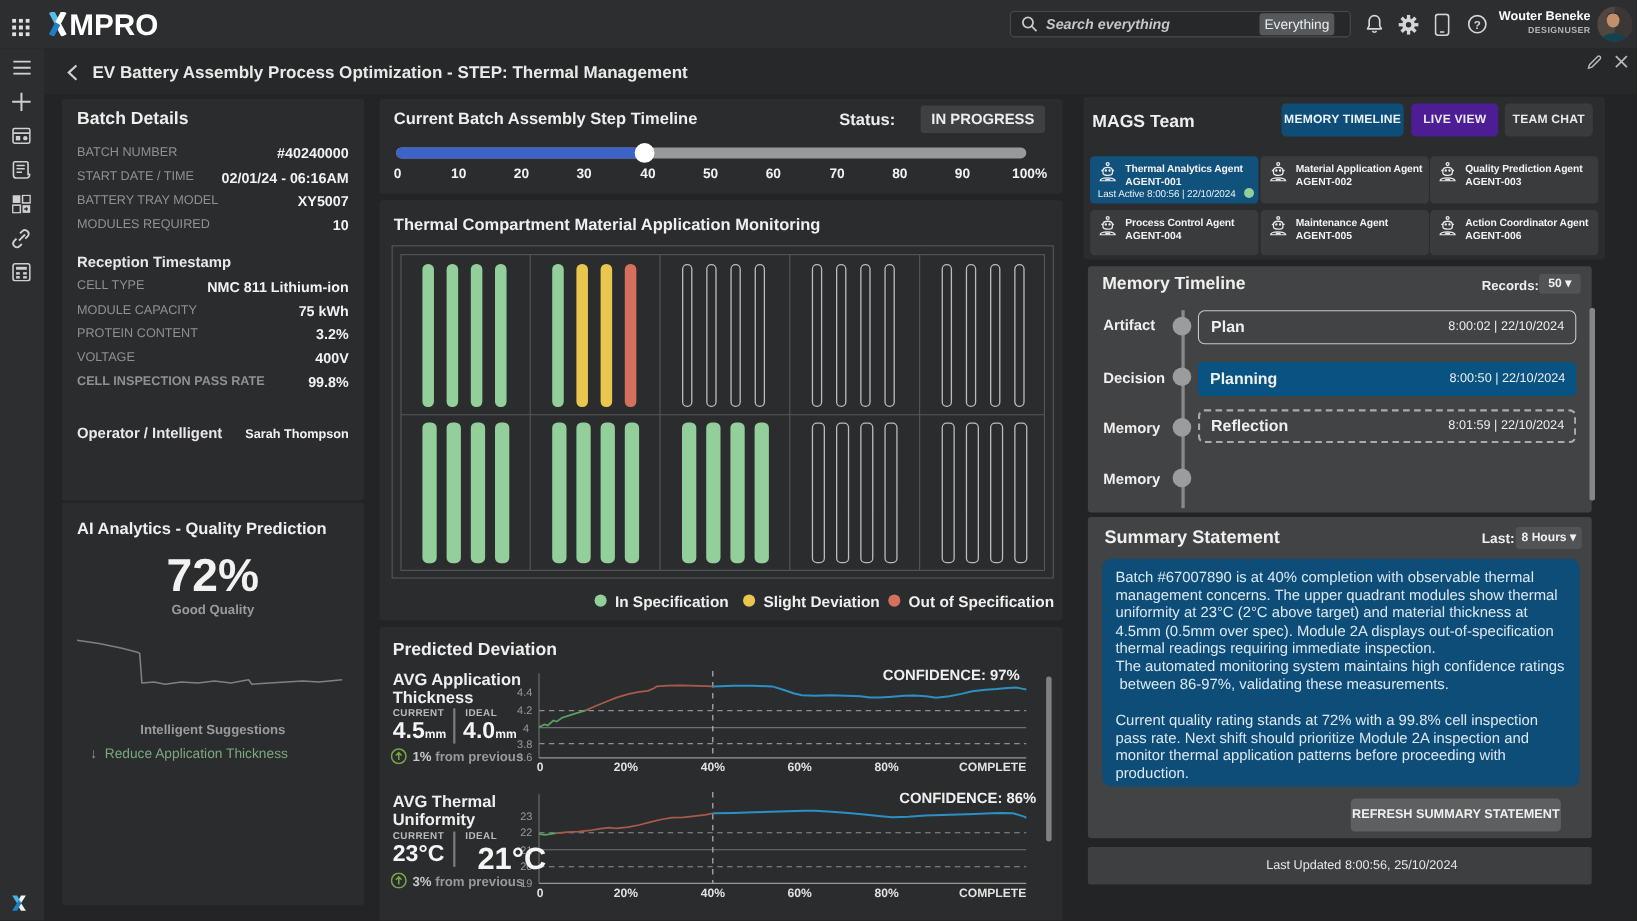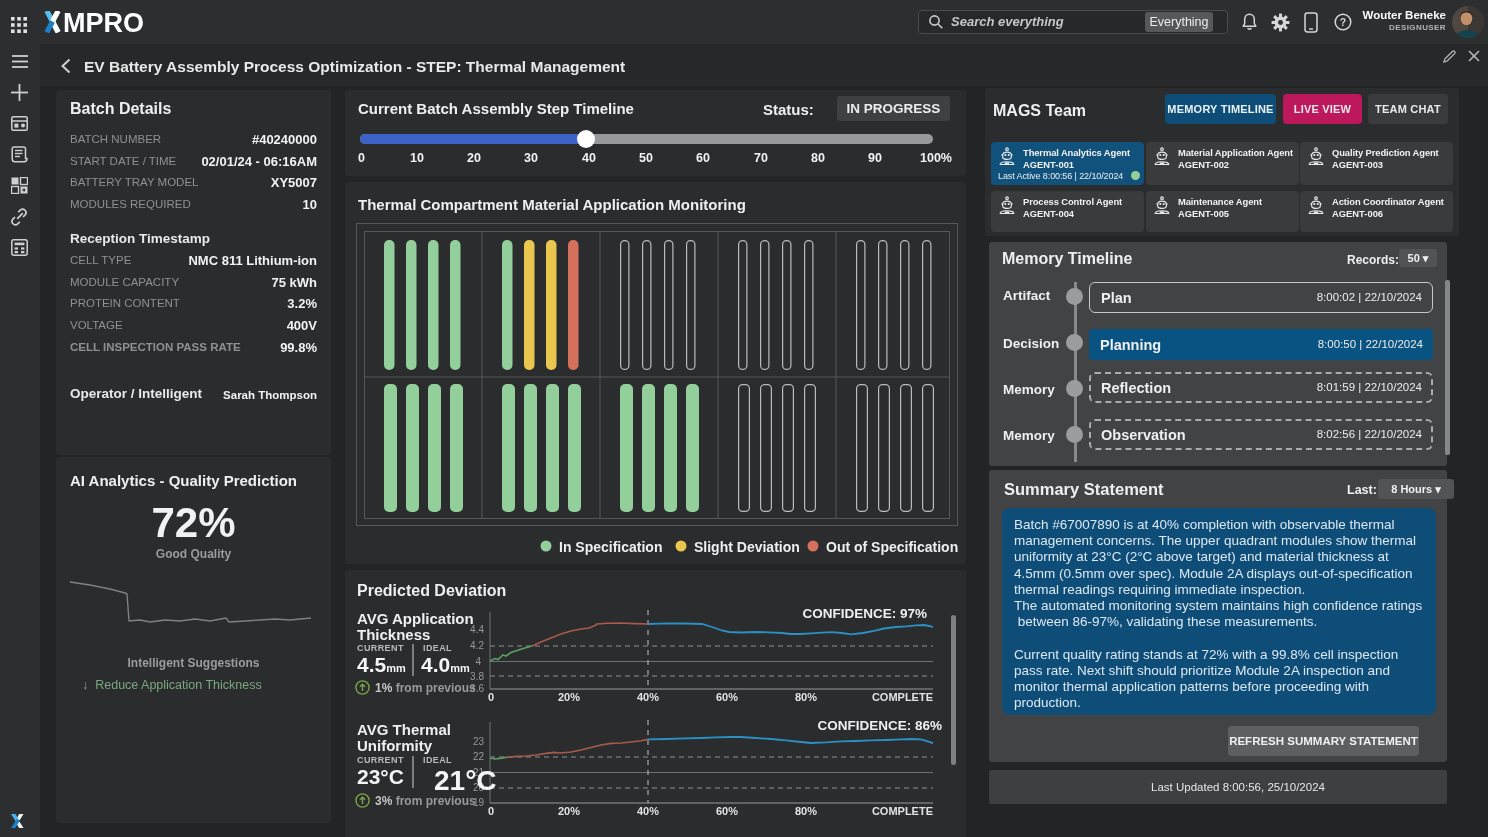--- a/index.html
+++ b/index.html
@@ -367,21 +367,21 @@
   <svg style="position:absolute;left:10px;top:223px;" width="15" height="15" viewBox="0 0 15 15">
         <circle cx="7.5" cy="7.5" r="6.6" fill="none" stroke="#7aa547" stroke-width="1.4"></circle>
         <path d="M7.5,11 L7.5,4.4 M4.9,6.8 L7.5,4.2 L10.1,6.8" fill="none" stroke="#7aa547" stroke-width="1.4"></path>
       </svg>
   <div style="position:absolute;left:30px;top:224px;font-size:12px;font-weight:bold;color:#c6c7c8;">3% <span style="color:#98999b;">from previous</span></div>
 </div>
 
 <div class="card" style="left:985px;top:88px;width:474px;height:148px;">
   <div class="ttl" style="position:absolute;left:8px;top:14px;font-size:16px;">MAGS Team</div>
   <div style="position:absolute;left:180px;top:6px;width:111px;height:30px;background:#0e4d78;border-radius:4px;color:#eaf2f9;font-weight:bold;font-size:11px;text-align:center;line-height:30px;letter-spacing:.2px;">MEMORY TIMELINE</div>
-  <div style="position:absolute;left:298px;top:6px;width:79px;height:30px;background:#be185d;border-radius:4px;color:#e9e9e9;font-weight:bold;font-size:11px;text-align:center;line-height:30px;letter-spacing:.2px;">LIVE VIEW</div>
+  <div style="position:absolute;left:298px;top:6px;width:79px;height:30px;background:#4c1d95;border-radius:4px;color:#e9e9e9;font-weight:bold;font-size:11px;text-align:center;line-height:30px;letter-spacing:.2px;">LIVE VIEW</div>
   <div style="position:absolute;left:383px;top:6px;width:80px;height:30px;background:#3a3b3d;border-radius:4px;color:#e9e9e9;font-weight:bold;font-size:11px;text-align:center;line-height:30px;letter-spacing:.2px;">TEAM CHAT</div>
   <div style="position:absolute;left:6px;top:54px;width:153px;height:43px;background:#11527c;border-radius:4px;">
       <svg style="position:absolute;left:7px;top:5px;" width="18" height="18" viewBox="0 0 18 18">
           <g fill="none" stroke="#e8e8e8" stroke-width="1.2">
             <circle cx="9" cy="2.2" r="1.3"></circle>
             <path d="M4.6,8.5 C4.6,4 13.4,4 13.4,8.5 L13.2,10.5 C13.2,13 4.8,13 4.8,10.5 Z"></path>
             <path d="M3.2,8 L5,8 M13,8 L14.8,8"></path>
             <circle cx="7.3" cy="8" r="0.5" fill="#e8e8e8"></circle>
             <circle cx="10.7" cy="8" r="0.5" fill="#e8e8e8"></circle>
             <path d="M2.2,17.5 C2.2,13.8 15.8,13.8 15.8,17.5 Z"></path>
@@ -488,29 +488,25 @@
     <div style="position:absolute;right:10px;top:8px;font-size:11.5px;color:#ececec;">8:00:02 | 22/10/2024</div>
   </div>
   <div style="position:absolute;left:100px;top:87px;width:344px;height:31px;background:#085381;border-radius:4px;">
     <div class="ttl" style="position:absolute;left:11px;top:8px;font-size:14.5px;">Planning</div>
     <div style="position:absolute;right:10px;top:9px;font-size:11.5px;color:#ececec;">8:00:50 | 22/10/2024</div>
   </div>
   <div style="position:absolute;left:100px;top:130px;width:344px;height:31px;border:2px dashed #a9abad;border-radius:6px;">
     <div class="ttl" style="position:absolute;left:10px;top:6px;font-size:14.5px;">Reflection</div>
     <div style="position:absolute;right:9px;top:7px;font-size:11.5px;color:#ececec;">8:01:59 | 22/10/2024</div>
   </div>
-  <div style="position:absolute;left:100px;top:177px;width:344px;height:31px;border:2px dashed #a9abad;border-radius:6px;">
-    <div class="ttl" style="position:absolute;left:10px;top:6px;font-size:14.5px;">Observation</div>
-    <div style="position:absolute;right:9px;top:7px;font-size:11.5px;color:#ececec;">8:02:56 | 22/10/2024</div>
-  </div>
   <div style="position:absolute;left:456px;top:38px;width:4.5px;height:175px;border-radius:2px;background:#85878a;"></div>
 </div>
 
 <div class="card" style="left:989px;top:470px;width:458px;height:292px;background:#424345;">
   <div class="ttl" style="position:absolute;left:15px;top:10px;font-size:16.5px;">Summary Statement</div>
   <div class="ttl" style="position:absolute;left:358px;top:13px;font-size:12.5px;">Last:</div>
-  <div style="position:absolute;left:389px;top:9px;width:76px;height:20px;background:#525355;border-radius:3px;color:#f0f0f0;font-weight:bold;font-size:11px;text-align:center;line-height:20px;">8 Hours ▾</div>
+  <div style="position:absolute;left:389px;top:9px;width:60px;height:20px;background:#525355;border-radius:3px;color:#f0f0f0;font-weight:bold;font-size:11px;text-align:center;line-height:20px;">8 Hours ▾</div>
   <div style="position:absolute;left:13px;top:38px;width:434px;height:207px;background:#0d4d78;border-radius:8px;color:#dce8f2;font-size:13.5px;line-height:16.2px;padding:9px 12px;">Batch #67007890 is at 40% completion with observable thermal<br>management concerns. The upper quadrant modules show thermal<br>uniformity at 23°C (2°C above target) and material thickness at<br>4.5mm (0.5mm over spec). Module 2A displays out-of-specification<br>thermal readings requiring immediate inspection.<br>The automated monitoring system maintains high confidence ratings<br>&nbsp;between 86-97%, validating these measurements.<br><br>Current quality rating stands at 72% with a 99.8% cell inspection<br>pass rate. Next shift should prioritize Module 2A inspection and<br>monitor thermal application patterns before proceeding with<br>production.</div>
   <div style="position:absolute;left:239px;top:256px;width:191px;height:30px;background:#5d5f61;border-radius:4px;color:#efefef;font-weight:bold;font-size:11.5px;text-align:center;line-height:30px;">REFRESH SUMMARY STATEMENT</div>
 </div>
 
 <div class="abs" style="left:989px;top:770px;width:458px;height:34px;background:#3e3f41;border-radius:2px;color:#e6e6e6;font-size:11.5px;text-align:center;line-height:34px;padding-left:40px;">Last Updated 8:00:56, 25/10/2024</div>
 </div>
 
 </body></html>

